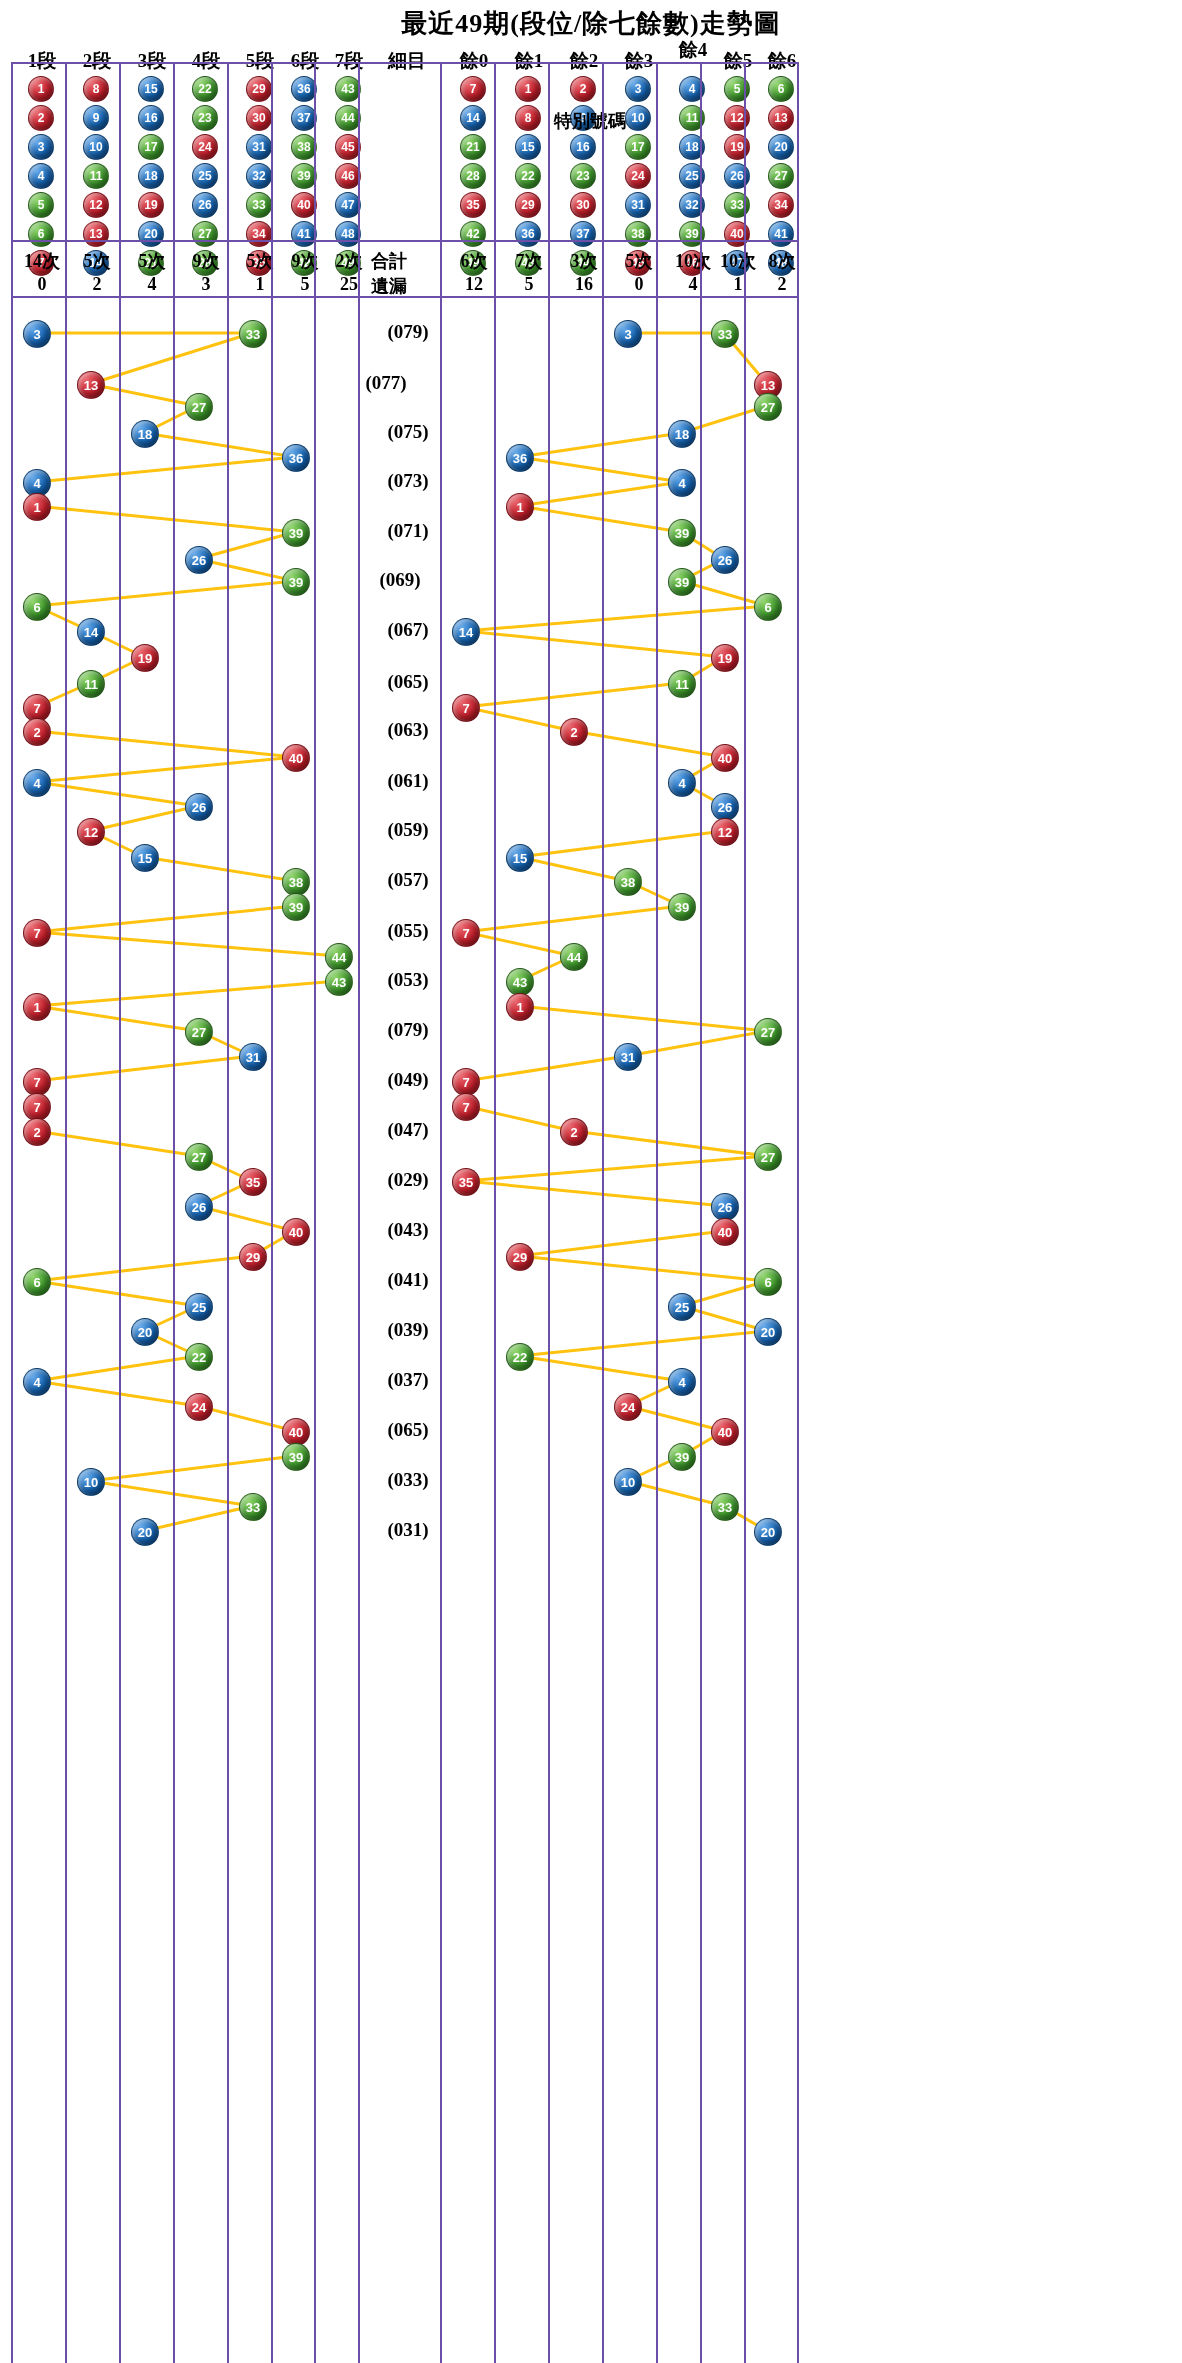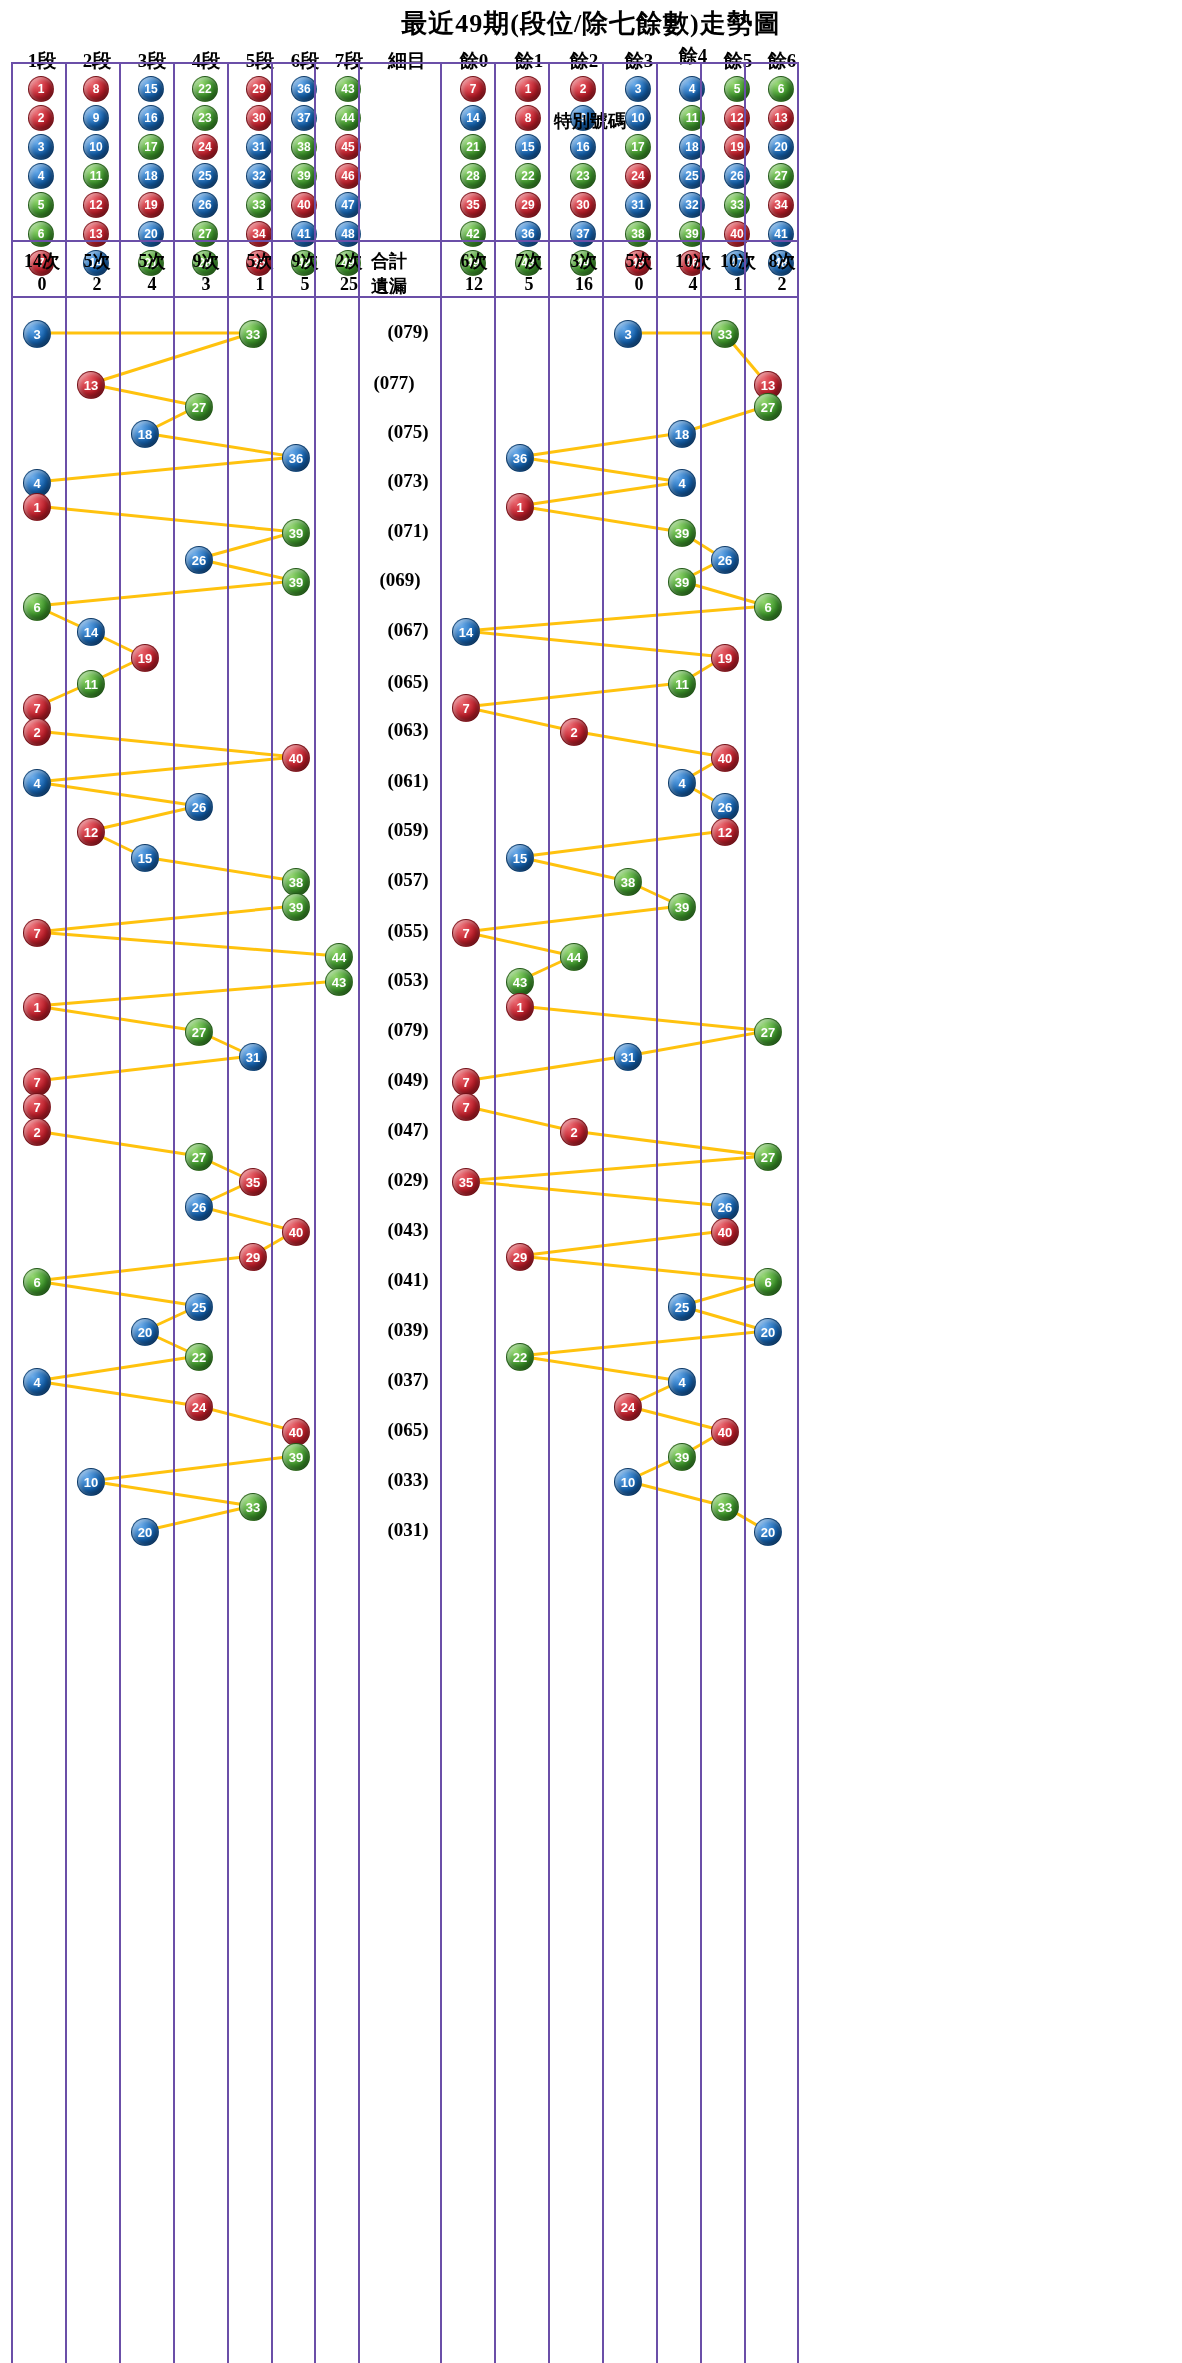--- a/index.html
+++ b/index.html
@@ -39,21 +39,21 @@
       <div class="hcell" style="position: absolute; left: 69px; top: 48px; width: 56px;">2段</div>
       <div class="hcell" style="position: absolute; left: 124px; top: 48px; width: 56px;">3段</div>
       <div class="hcell" style="position: absolute; left: 178px; top: 48px; width: 56px;">4段</div>
       <div class="hcell" style="position: absolute; left: 232px; top: 48px; width: 56px;">5段</div>
       <div class="hcell" style="position: absolute; left: 277px; top: 48px; width: 56px;">6段</div>
       <div class="hcell" style="position: absolute; left: 321px; top: 48px; width: 56px;">7段</div>
       <div class="hcell" style="position: absolute; left: 446px; top: 48px; width: 56px;">餘0</div>
       <div class="hcell" style="position: absolute; left: 501px; top: 48px; width: 56px;">餘1</div>
       <div class="hcell" style="position: absolute; left: 556px; top: 48px; width: 56px;">餘2</div>
       <div class="hcell" style="position: absolute; left: 611px; top: 48px; width: 56px;">餘3</div>
-      <div class="hcell" style="position: absolute; left: 665px; top: 43px; width: 56px;">餘4</div>
+      <div class="hcell" style="position: absolute; left: 665px; top: 37px; width: 56px;">餘4</div>
       <div class="hcell" style="position: absolute; left: 710px; top: 48px; width: 56px;">餘5</div>
       <div class="hcell" style="position: absolute; left: 754px; top: 48px; width: 56px;">餘6</div>
       <div class="hcell" style="position: absolute; left: 361px; top: 48px; width: 92px;">細目</div>
     </div>
 
   <div id="legend-area">
       <div class="col-balls" style="left: 28px; top: 76px;">
         <div class="ball sm red">1</div>
         <div class="ball sm red">2</div>
         <div class="ball sm blue">3</div>
@@ -432,21 +432,21 @@
       <div class="ball plot-ball blue" style="left: 668px; top: 1368px;">4</div>
       <div class="ball plot-ball red" style="left: 614px; top: 1393px;">24</div>
       <div class="ball plot-ball red" style="left: 711px; top: 1418px;">40</div>
       <div class="ball plot-ball green" style="left: 668px; top: 1443px;">39</div>
       <div class="ball plot-ball blue" style="left: 614px; top: 1468px;">10</div>
       <div class="ball plot-ball green" style="left: 711px; top: 1493px;">33</div>
       <div class="ball plot-ball blue" style="left: 754px; top: 1518px;">20</div>
     </div>
   <div id="period-area">
       <div class="period" style="left: 362px; top: 321px; width: 92px;">(079)</div>
-      <div class="period" style="left: 348px; top: 372px; width: 92px;">(077)</div>
+      <div class="period" style="left: 340px; top: 372px; width: 92px;">(077)</div>
       <div class="period" style="left: 362px; top: 421px; width: 92px;">(075)</div>
       <div class="period" style="left: 362px; top: 470px; width: 92px;">(073)</div>
       <div class="period" style="left: 362px; top: 520px; width: 92px;">(071)</div>
       <div class="period" style="left: 354px; top: 569px; width: 92px;">(069)</div>
       <div class="period" style="left: 362px; top: 619px; width: 92px;">(067)</div>
       <div class="period" style="left: 362px; top: 671px; width: 92px;">(065)</div>
       <div class="period" style="left: 362px; top: 719px; width: 92px;">(063)</div>
       <div class="period" style="left: 362px; top: 770px; width: 92px;">(061)</div>
       <div class="period" style="left: 362px; top: 819px; width: 92px;">(059)</div>
       <div class="period" style="left: 362px; top: 869px; width: 92px;">(057)</div>

